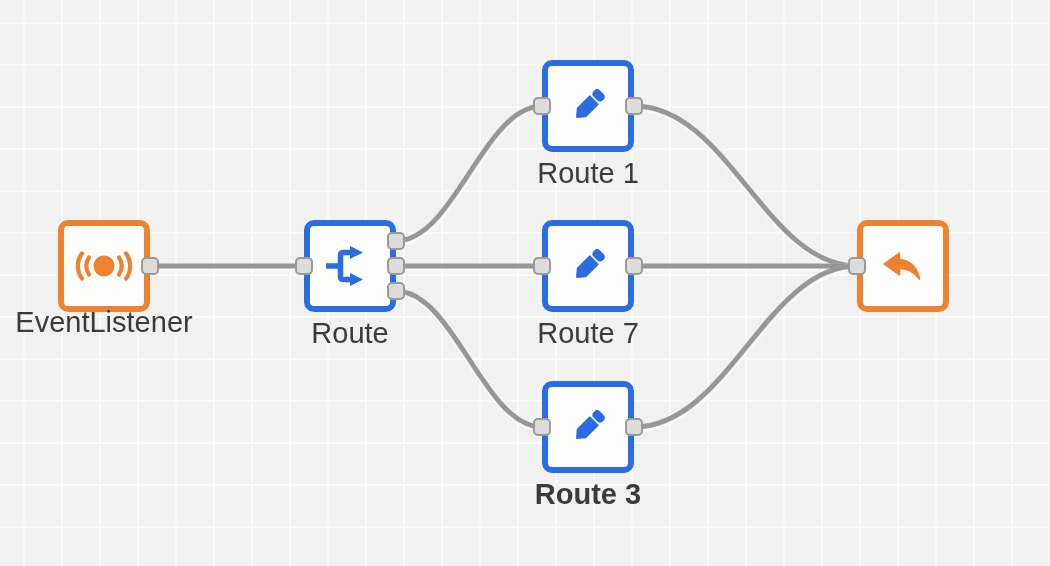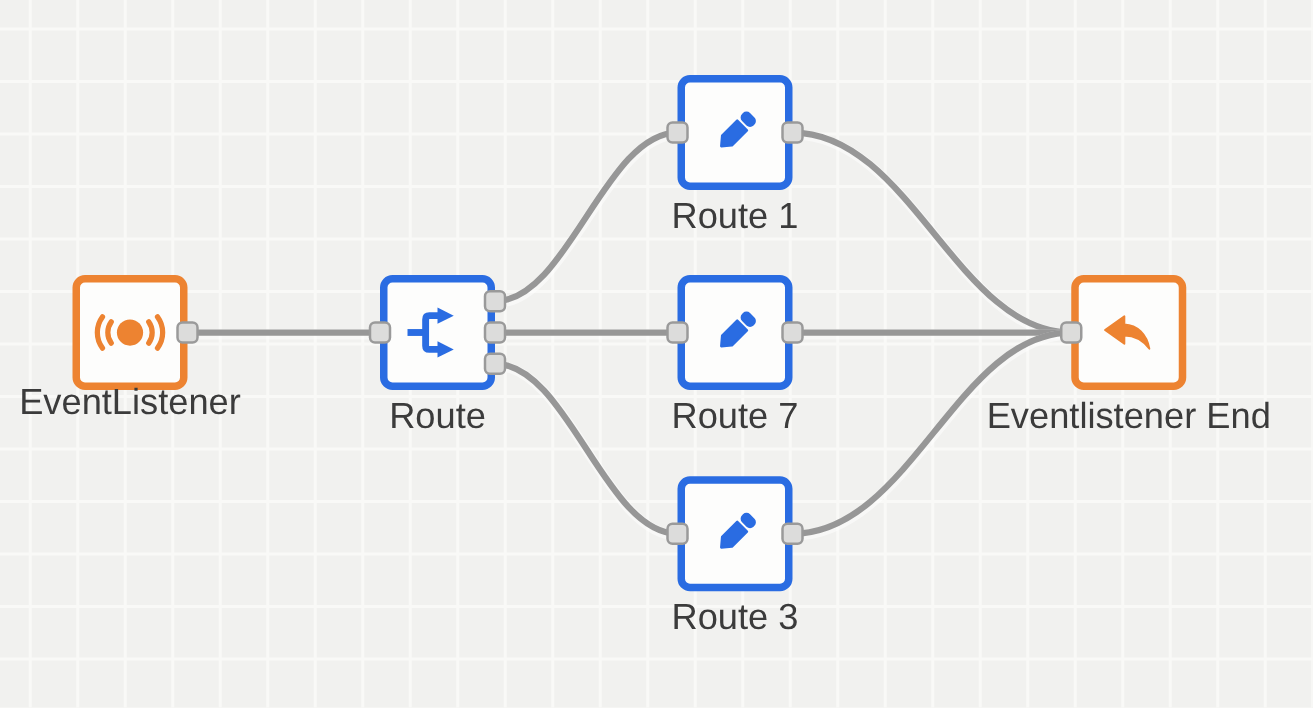--- a/index.html
+++ b/index.html
@@ -175,16 +175,15 @@
   <div class="handle" style="left:542px; top:266px;"></div>
   <div class="handle" style="left:634px; top:266px;"></div>
   <div class="handle" style="left:542px; top:427px;"></div>
   <div class="handle" style="left:634px; top:427px;"></div>
   <div class="handle" style="left:857px; top:266px;"></div>
 
   <div class="node-label" style="left:104px; top:306px;">EventListener</div>
   <div class="node-label" style="left:350px; top:317px;">Route</div>
   <div class="node-label" style="left:588px; top:157px;">Route 1</div>
   <div class="node-label" style="left:588px; top:317px;">Route 7</div>
-  <div class="node-label" style="left:588px; top:478px;">Route 3</div>
-  <div class="node-label" style="left:903px; top:317px;">Eventlistener End</div>
+  <div class="node-label" style="left:588px; top:478px;font-weight:bold;">Route 3</div>
 
 </div>
 
 </body></html>

